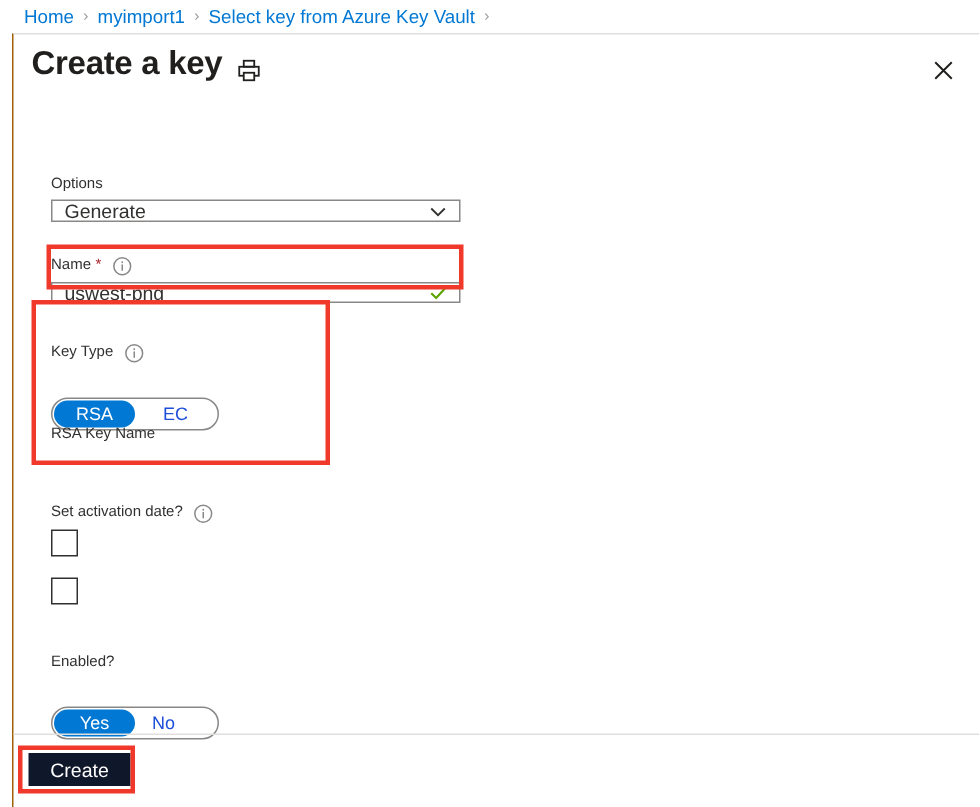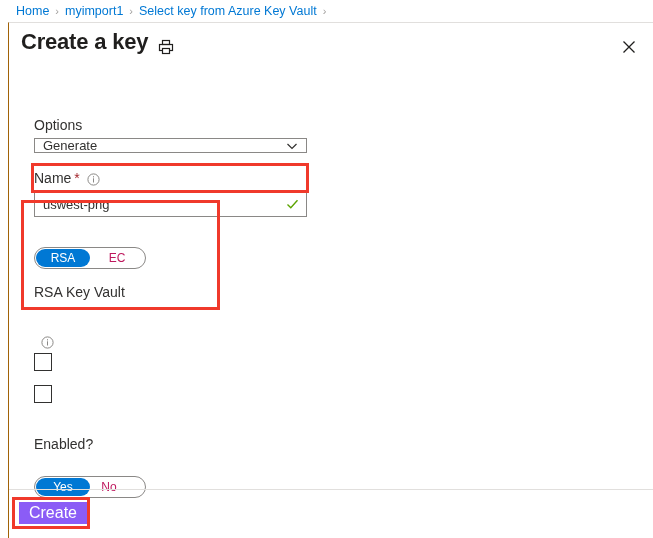--- a/index.html
+++ b/index.html
@@ -83,21 +83,21 @@
   
   .form {
     position: absolute;
     left: 0; top: 50px;
     width: 644px;
   }
   .field { position: absolute; }
   .label {
     display: flex;
     align-items: center;
-    font-size: 14px;
+    font-size: 10px;
     color: #323130;
     margin-bottom: 5px;
     white-space: nowrap;
   }
   .req-star { color: #a4262c; margin-left: 3px; }
   .info-icon {
     display: inline-block;
     width: 13px; height: 13px;
     margin-left: 7px;
     position: relative;
@@ -123,21 +123,21 @@
   .dropdown .chev {
     position: absolute;
     right: 7px; top: 50%;
     transform: translateY(-50%);
     width: 14px; height: 14px;
   }
 
   
   .textinput {
     width: 273px;
-    height: 26px;
+    height: 14px;
     border: 1px solid #8a8886;
     background: #fff;
     display: flex;
     align-items: center;
     padding: 0 8px;
     box-sizing: border-box;
     font-size: 13px;
     color: #323130;
     position: relative;
   }
@@ -160,21 +160,21 @@
     padding: 1px;
     overflow: hidden;
     margin-top: 19px;
   }
   .seg {
     height: 18px;
     line-height: 18px;
     border-radius: 9px;
     text-align: center;
     font-size: 12px;
-    color: #be185d;
+    color: #1d4ed8;
     cursor: pointer;
     box-sizing: border-box;
     white-space: nowrap;
   }
   .seg.selected {
     background: #0078d4;
     color: #ffffff;
   }
 
   
@@ -200,23 +200,23 @@
     left: 0;
     top: 466px;
     width: 644px;
     height: 50px;
     border-top: 1px solid #e1dfdd;
   }
   .create-btn {
     position: absolute;
     left: 10px; top: 12px;
     width: 68px; height: 22px;
-    background: #8b5cf6;
+    background: #0f172a;
     color: #ffffff;
-    font-size: 16px;
+    font-size: 13px;
     display: flex;
     align-items: center;
     justify-content: center;
     cursor: pointer;
     border: none;
     font-family: "Liberation Sans", sans-serif;
   }
 </style>
 </head>
 <body>
@@ -282,42 +282,53 @@
         <span>uswest-png</span>
         <span class="checkmark">
           <svg width="13" height="13" viewBox="0 0 13 13">
             <path d="M1.5 7 L4.8 10.2 L11.5 2.8" stroke="#5ba300" stroke-width="1.4" fill="none"></path>
           </svg>
         </span>
       </div>
     </div>
 
     <div class="field" style="left:25px; top:155px;">
-      <div class="segmented" style="width:112px;">
-        <div class="seg selected" style="width:54px;">RSA</div>
-        <div class="seg" style="width:54px;">EC</div>
-      </div>
-    </div>
-
-    <div class="field" style="left:25px; top:211px;">
-      <div class="label">
-        <span>RSA Key Vault</span>
-      </div>
-    </div>
-
-    <div class="field" style="left:25px; top:262px;">
-      <div class="label">
+      <div class="label">
+        <span>Key Type</span>
         <span class="info-icon">
           <svg width="13" height="13" viewBox="0 0 13 13">
             <circle cx="6.5" cy="6.5" r="5.6" fill="none" stroke="#8a8886" stroke-width="1"></circle>
             <rect x="6" y="5.3" width="1" height="4.2" fill="#8a8886"></rect>
             <rect x="6" y="3.2" width="1" height="1.2" fill="#8a8886"></rect>
           </svg>
         </span>
       </div>
+      <div class="segmented" style="width:112px;">
+        <div class="seg selected" style="width:54px;">RSA</div>
+        <div class="seg" style="width:54px;">EC</div>
+      </div>
+    </div>
+
+    <div class="field" style="left:25px; top:211px;">
+      <div class="label">
+        <span>RSA Key Name</span>
+      </div>
+    </div>
+
+    <div class="field" style="left:25px; top:262px;">
+      <div class="label">
+        <span>Set activation date?</span>
+        <span class="info-icon">
+          <svg width="13" height="13" viewBox="0 0 13 13">
+            <circle cx="6.5" cy="6.5" r="5.6" fill="none" stroke="#8a8886" stroke-width="1"></circle>
+            <rect x="6" y="5.3" width="1" height="4.2" fill="#8a8886"></rect>
+            <rect x="6" y="3.2" width="1" height="1.2" fill="#8a8886"></rect>
+          </svg>
+        </span>
+      </div>
       <div class="checkbox"></div>
     </div>
 
     <div class="field" style="left:25px; top:312px;">
       <div class="checkbox"></div>
     </div>
 
     <div class="field" style="left:25px; top:363px;">
       <div class="label">
         <span>Enabled?</span>

